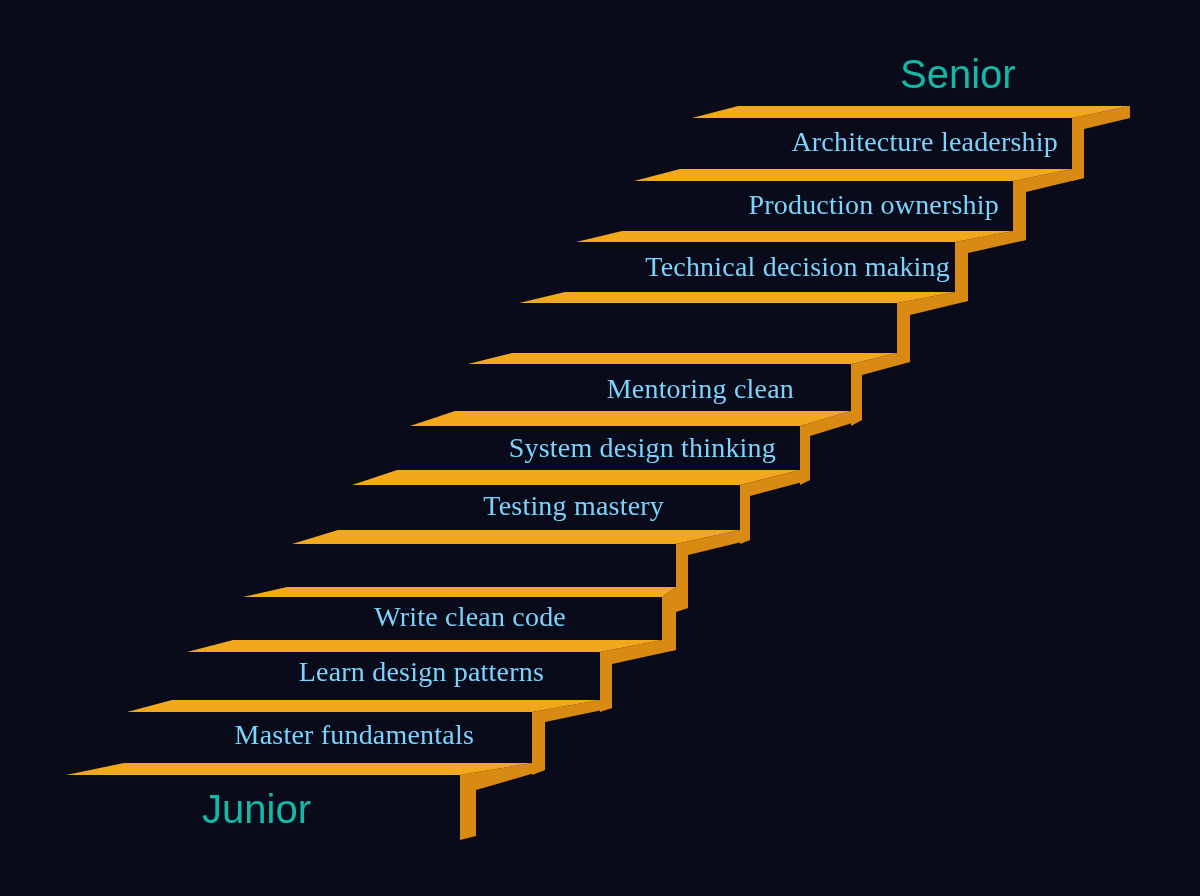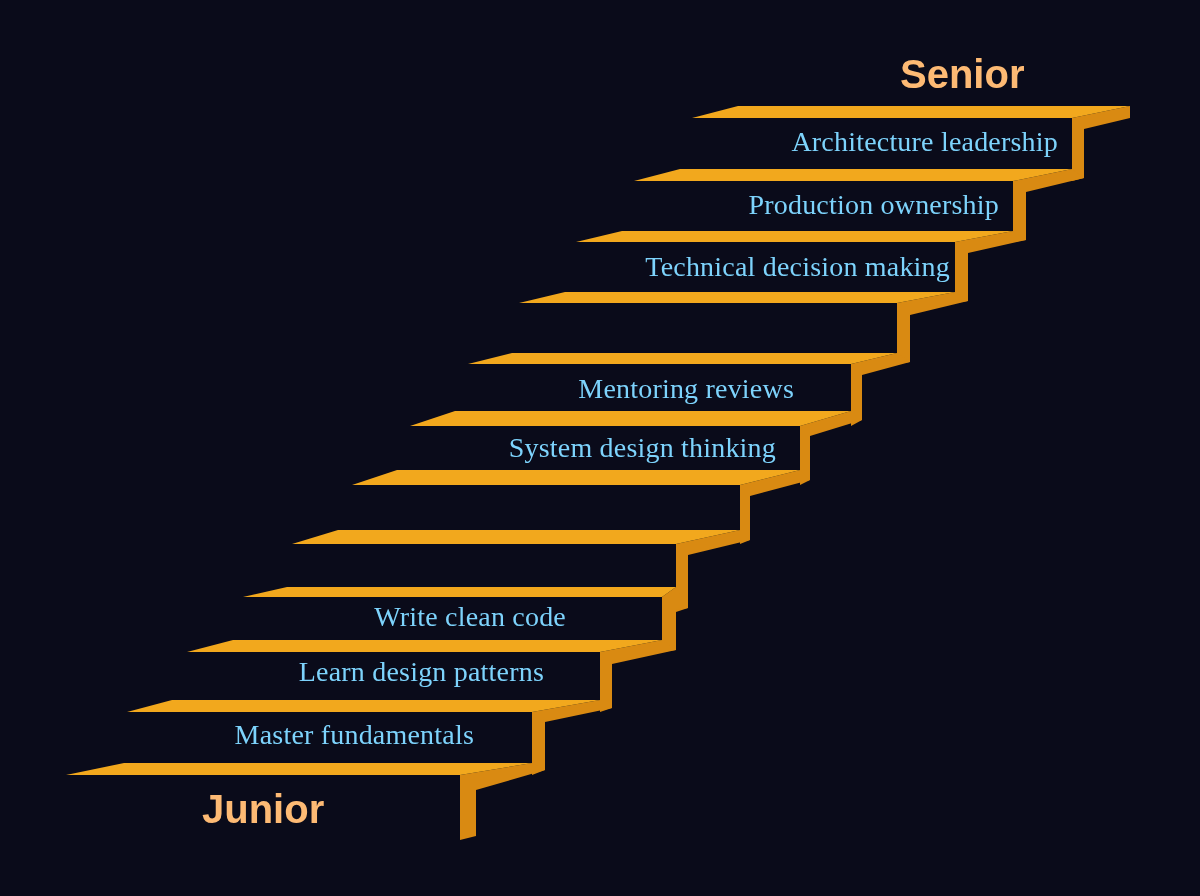--- a/index.html
+++ b/index.html
@@ -1,19 +1,19 @@
 <!DOCTYPE html>
 <html><head>
 <meta charset="utf-8">
 <style>
   html, body { margin: 0; padding: 0; background: #0a0b1a; }
   body { width: 1200px; height: 896px; overflow: hidden; position: relative; font-family: "Liberation Sans", "DejaVu Sans", sans-serif; }
   #stage { position: absolute; left: 0; top: 0; width: 1200px; height: 896px; }
   .lbl { position: absolute; color: #7dd3fc; font-size: 28px; white-space: nowrap; text-align: left; letter-spacing: 0.2px; font-family: Liberation Serif, serif; }
-  .big { position: absolute; color: #fdba74; font-size: 40px; font-weight: bold; white-space: nowrap; }
+  .big { position: absolute; color: #14b8a6; font-size: 40px; font-weight: normal; white-space: nowrap; }
 </style>
 </head>
 <body>
 
 <div id="stage">
   <svg width="1200" height="896" viewBox="0 0 1200 896">
 
     <g fill="#d98a12">
       <polygon points="1072,118 1130,106 1130,118 1084,129 1084,178 1072,181"></polygon>
       <polygon points="1013,181 1072,169 1084,178 1026,192 1026,240 1013,242"></polygon>
@@ -43,20 +43,21 @@
       <polygon points="127,712 172,700 600,700 532,712"></polygon>
       <polygon points="66,775 124,763 532,763 460,775"></polygon>
     </g>
   </svg>
 
   <div class="big" style="left:900px; top:52px;">Senior</div>
 
   <div class="lbl" style="right:142px; top:126px;">Architecture leadership</div>
   <div class="lbl" style="right:201px; top:189px;">Production ownership</div>
   <div class="lbl" style="right:250px; top:251px;">Technical decision making</div>
-  <div class="lbl" style="right:406px; top:373px;">Mentoring reviews</div>
+  <div class="lbl" style="right:406px; top:373px;">Mentoring clean</div>
   <div class="lbl" style="right:424px; top:432px;">System design thinking</div>
+  <div class="lbl" style="right:536px; top:490px;">Testing mastery</div>
   <div class="lbl" style="right:634px; top:601px;">Write clean code</div>
   <div class="lbl" style="right:656px; top:656px;">Learn design patterns</div>
   <div class="lbl" style="right:726px; top:719px;">Master fundamentals</div>
 
   <div class="big" style="left:202px; top:787px;">Junior</div>
 </div>
 
 </body></html>

